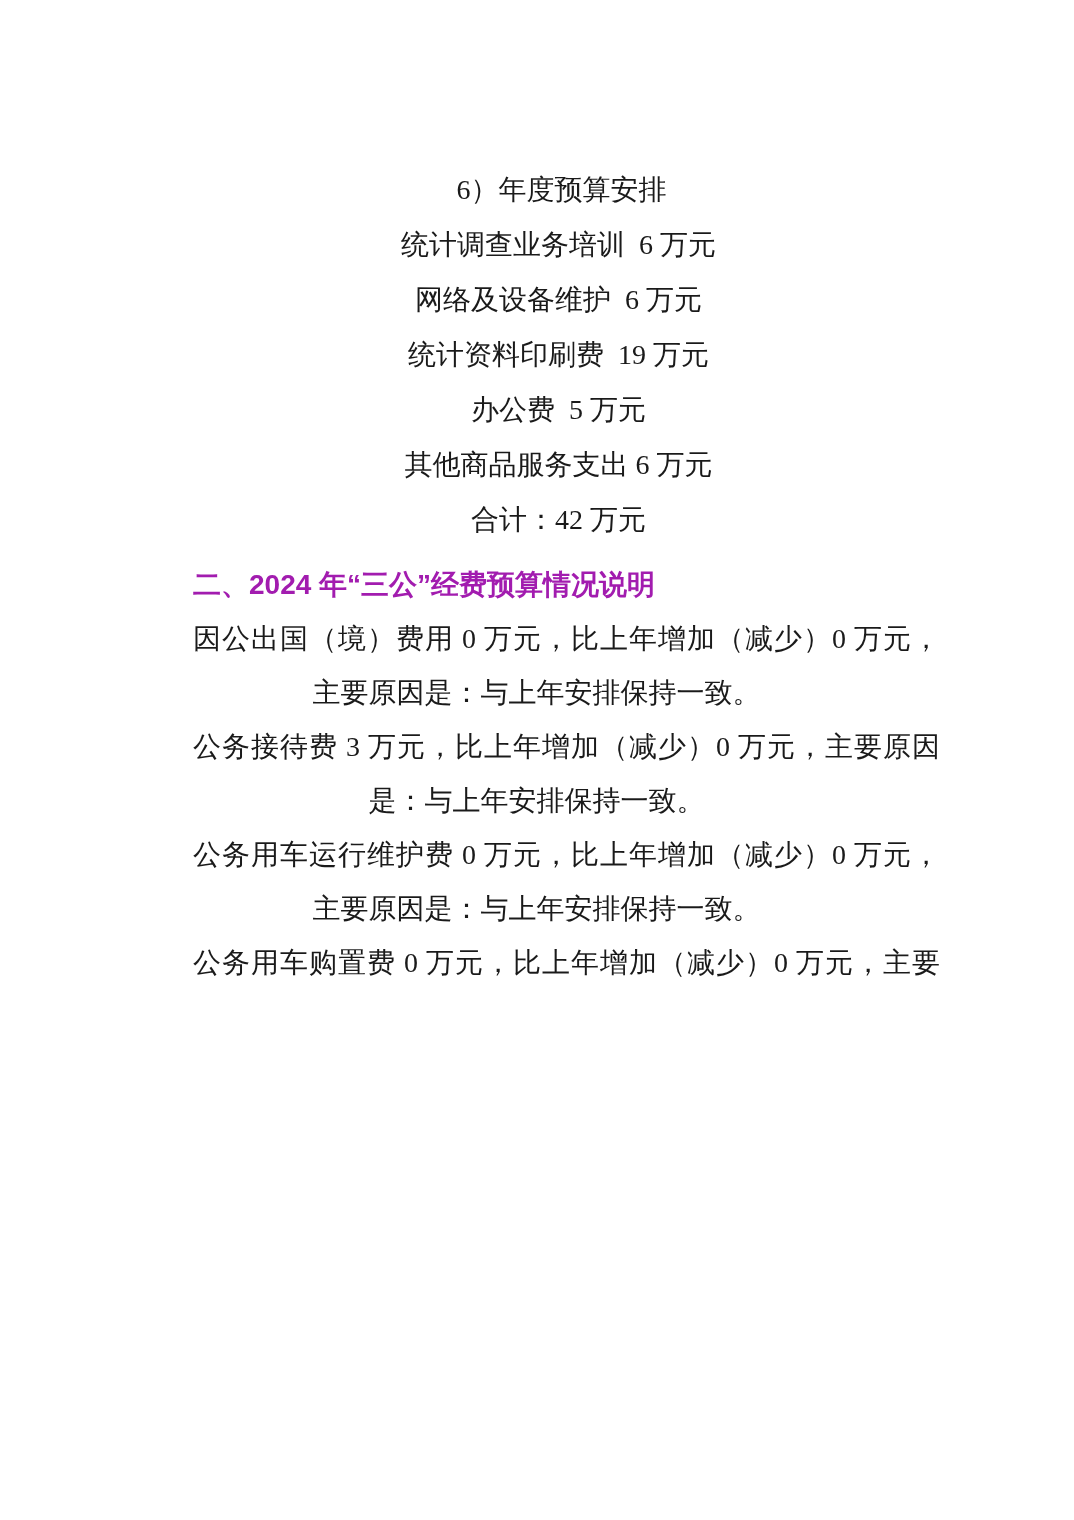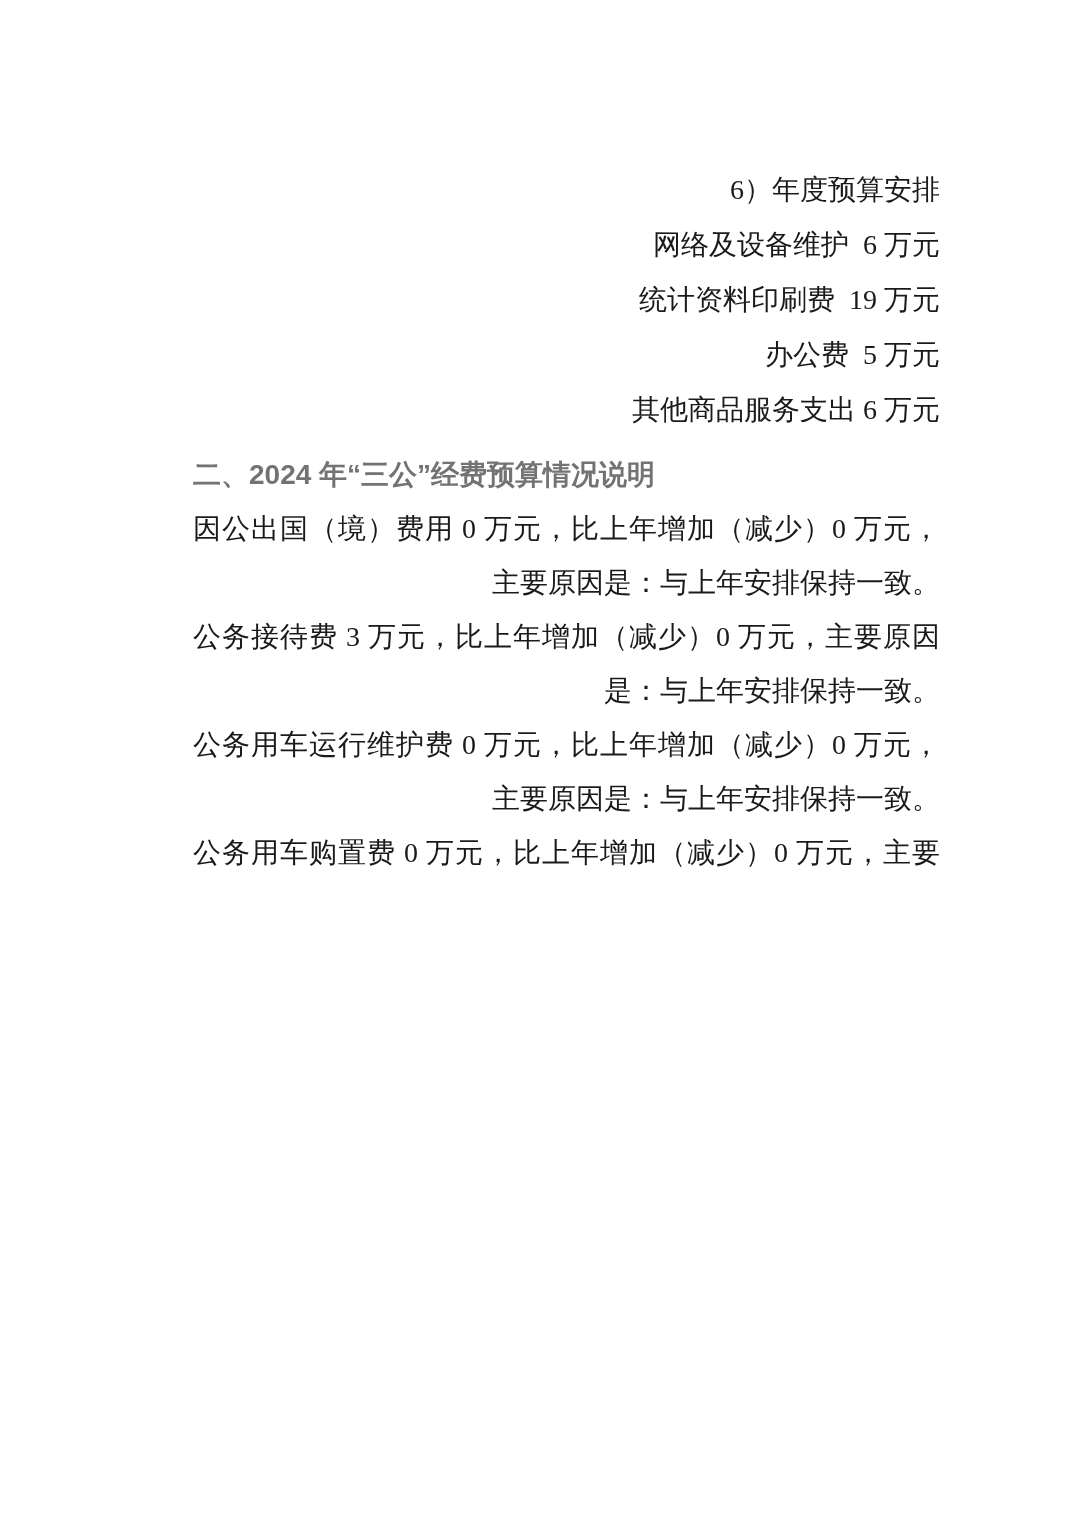--- a/index.html
+++ b/index.html
@@ -15,54 +15,56 @@
     position: relative;
     width: 1074px;
     height: 1520px;
     background: #ffffff;
     padding: 162px 134px 0 133px;
   }
   .content { width: 807px; }
   .line {
     font-size: 28px;
     white-space: pre-wrap;
-    text-align: right;
+    text-align: center;
   }
   .budget-list .line { line-height: 55px; }
   .budget-list .line.title-indent { text-indent: 50px; }
   .budget-list .line.item-indent  { text-indent: 44px; }
   .section-heading {
     font-family: "Liberation Sans", "DejaVu Sans", sans-serif;
     font-weight: 700;
     font-size: 28px;
     line-height: 55px;
     margin-top: 10px;
     text-indent: 60px;
-    color: #737373;
+    color: #a21caf;
     white-space: pre-wrap;
   }
   .body-paras .line { line-height: 54px; }
   .body-paras .line.indent { text-indent: 60px; }
   .body-paras .line.fill {
     text-align: justify;
     text-align-last: justify;
   }
 </style>
 </head>
 <body>
 
 <div class="page">
   <div class="content">
 
     <div class="budget-list">
       <div class="line title-indent">6）年度预算安排</div>
+      <div class="line item-indent">统计调查业务培训  6 万元</div>
       <div class="line item-indent">网络及设备维护  6 万元</div>
       <div class="line item-indent">统计资料印刷费  19 万元</div>
       <div class="line item-indent">办公费  5 万元</div>
       <div class="line item-indent">其他商品服务支出 6 万元</div>
+      <div class="line item-indent">合计：42 万元</div>
     </div>
 
     <div class="section-heading">二、2024 年“三公”经费预算情况说明</div>
 
     <div class="body-paras">
       <div class="line indent fill">因公出国（境）费用 0 万元，比上年增加（减少）0 万元，</div>
       <div class="line">主要原因是：与上年安排保持一致。</div>
       <div class="line indent fill">公务接待费 3 万元，比上年增加（减少）0 万元，主要原因</div>
       <div class="line">是：与上年安排保持一致。</div>
       <div class="line indent fill">公务用车运行维护费 0 万元，比上年增加（减少）0 万元，</div>

